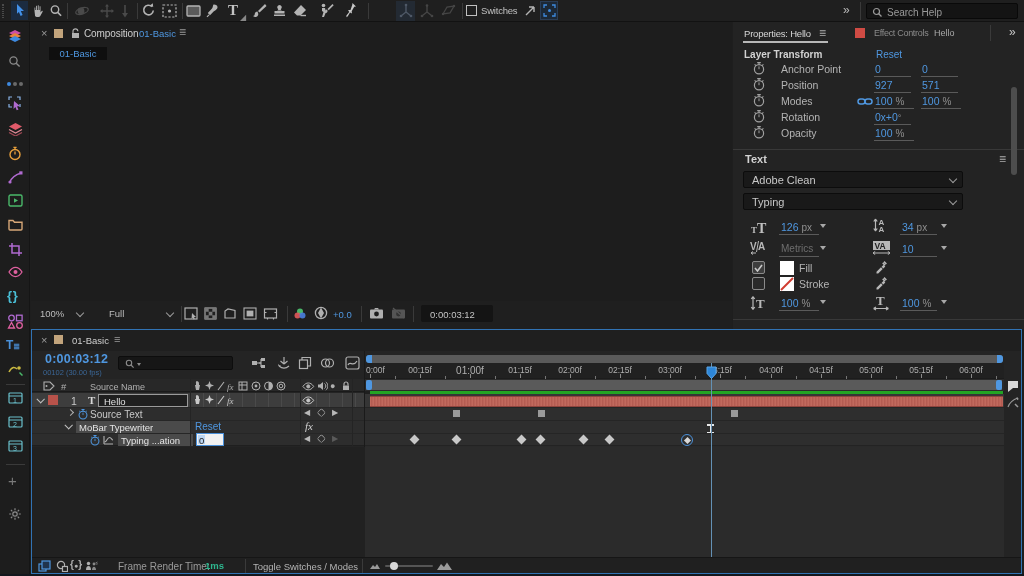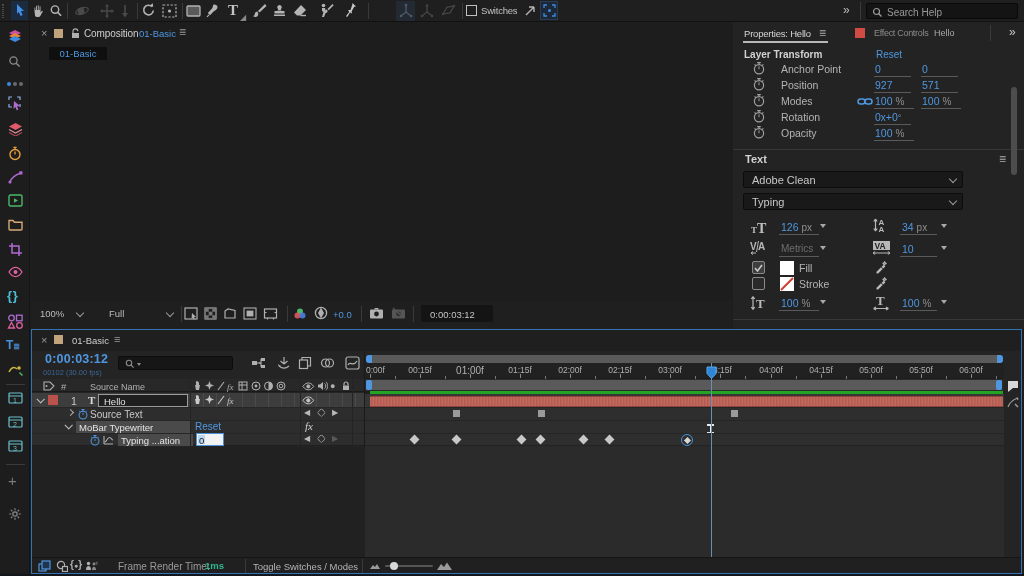--- a/index.html
+++ b/index.html
@@ -642,21 +642,21 @@
         <span class="a" style="left:285px;top:2px;width:40px;text-align:center;font-size:8.5px;color:#b0b0b0">03:00f</span>
         <i class="a" style="left:305px;top:11px;width:1px;height:4px;background:#8a8a8a"></i>
         <span class="a" style="left:335px;top:2px;width:40px;text-align:center;font-size:8.5px;color:#b0b0b0">03:15f</span>
         <i class="a" style="left:355px;top:11px;width:1px;height:4px;background:#8a8a8a"></i>
         <span class="a" style="left:386px;top:2px;width:40px;text-align:center;font-size:8.5px;color:#b0b0b0">04:00f</span>
         <i class="a" style="left:406px;top:11px;width:1px;height:4px;background:#8a8a8a"></i>
         <span class="a" style="left:436px;top:2px;width:40px;text-align:center;font-size:8.5px;color:#b0b0b0">04:15f</span>
         <i class="a" style="left:456px;top:11px;width:1px;height:4px;background:#8a8a8a"></i>
         <span class="a" style="left:486px;top:2px;width:40px;text-align:center;font-size:8.5px;color:#b0b0b0">05:00f</span>
         <i class="a" style="left:506px;top:11px;width:1px;height:4px;background:#8a8a8a"></i>
-        <span class="a" style="left:536px;top:2px;width:40px;text-align:center;font-size:8.5px;color:#b0b0b0">05:50f</span>
+        <span class="a" style="left:536px;top:2px;width:40px;text-align:center;font-size:8.5px;color:#b0b0b0">05:15f</span>
         <i class="a" style="left:556px;top:11px;width:1px;height:4px;background:#8a8a8a"></i>
         <span class="a" style="left:586px;top:2px;width:40px;text-align:center;font-size:8.5px;color:#b0b0b0">06:00f</span>
         <i class="a" style="left:606px;top:11px;width:1px;height:4px;background:#8a8a8a"></i>
         <i class="a" style="left:30px;top:13px;width:1px;height:3px;background:#777"></i>
         <i class="a" style="left:80px;top:13px;width:1px;height:3px;background:#777"></i>
         <i class="a" style="left:130px;top:13px;width:1px;height:3px;background:#777"></i>
         <i class="a" style="left:180px;top:13px;width:1px;height:3px;background:#777"></i>
         <i class="a" style="left:230px;top:13px;width:1px;height:3px;background:#777"></i>
         <i class="a" style="left:280px;top:13px;width:1px;height:3px;background:#777"></i>
         <i class="a" style="left:330px;top:13px;width:1px;height:3px;background:#777"></i>

